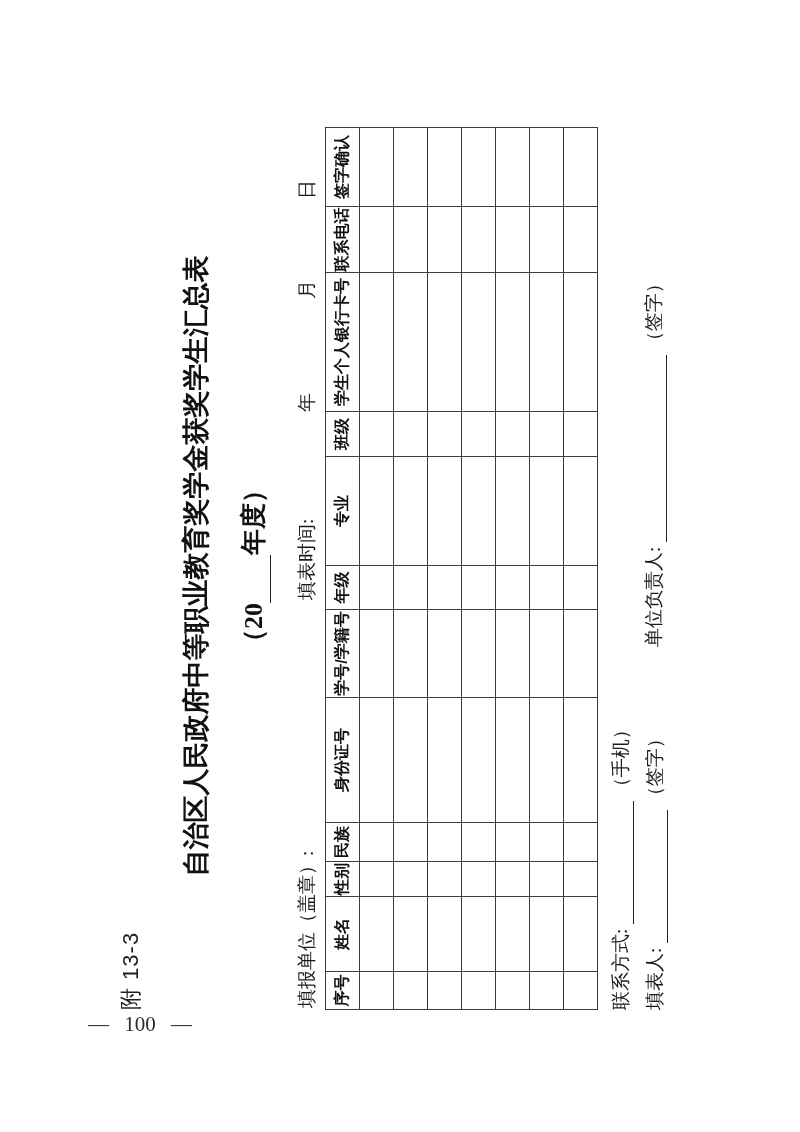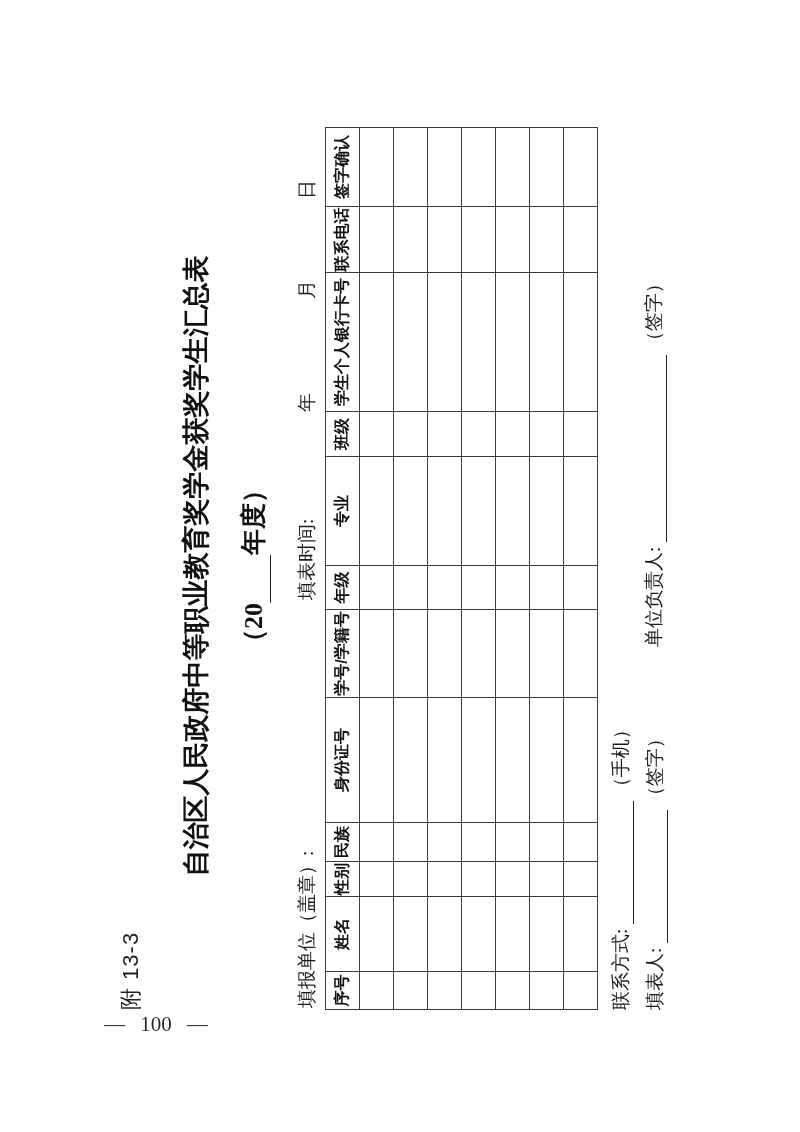--- a/index.html
+++ b/index.html
@@ -58,21 +58,21 @@
   }
   table.summary td { height:34px; }
   .footer-line { position:absolute; font-size:19px; }
   .contact-line { left:122px; top:608px; }
   .preparer-line { left:122px; top:642px; }
   .supervisor-line { left:485px; top:641px; }
   .contact-blank { width:123px; }
   .preparer-blank { width:133px; }
   .supervisor-blank { width:187px; }
   .page-number {
-    position:absolute; left:104px; top:1012px;
+    position:absolute; left:88px; top:1012px;
     font-size:21px; word-spacing:10px; color:#2a2a2a;text-align:center;
   }
 </style>
 </head>
 <body>
 
 <div class="page">
 
   <div class="landscape">
 

